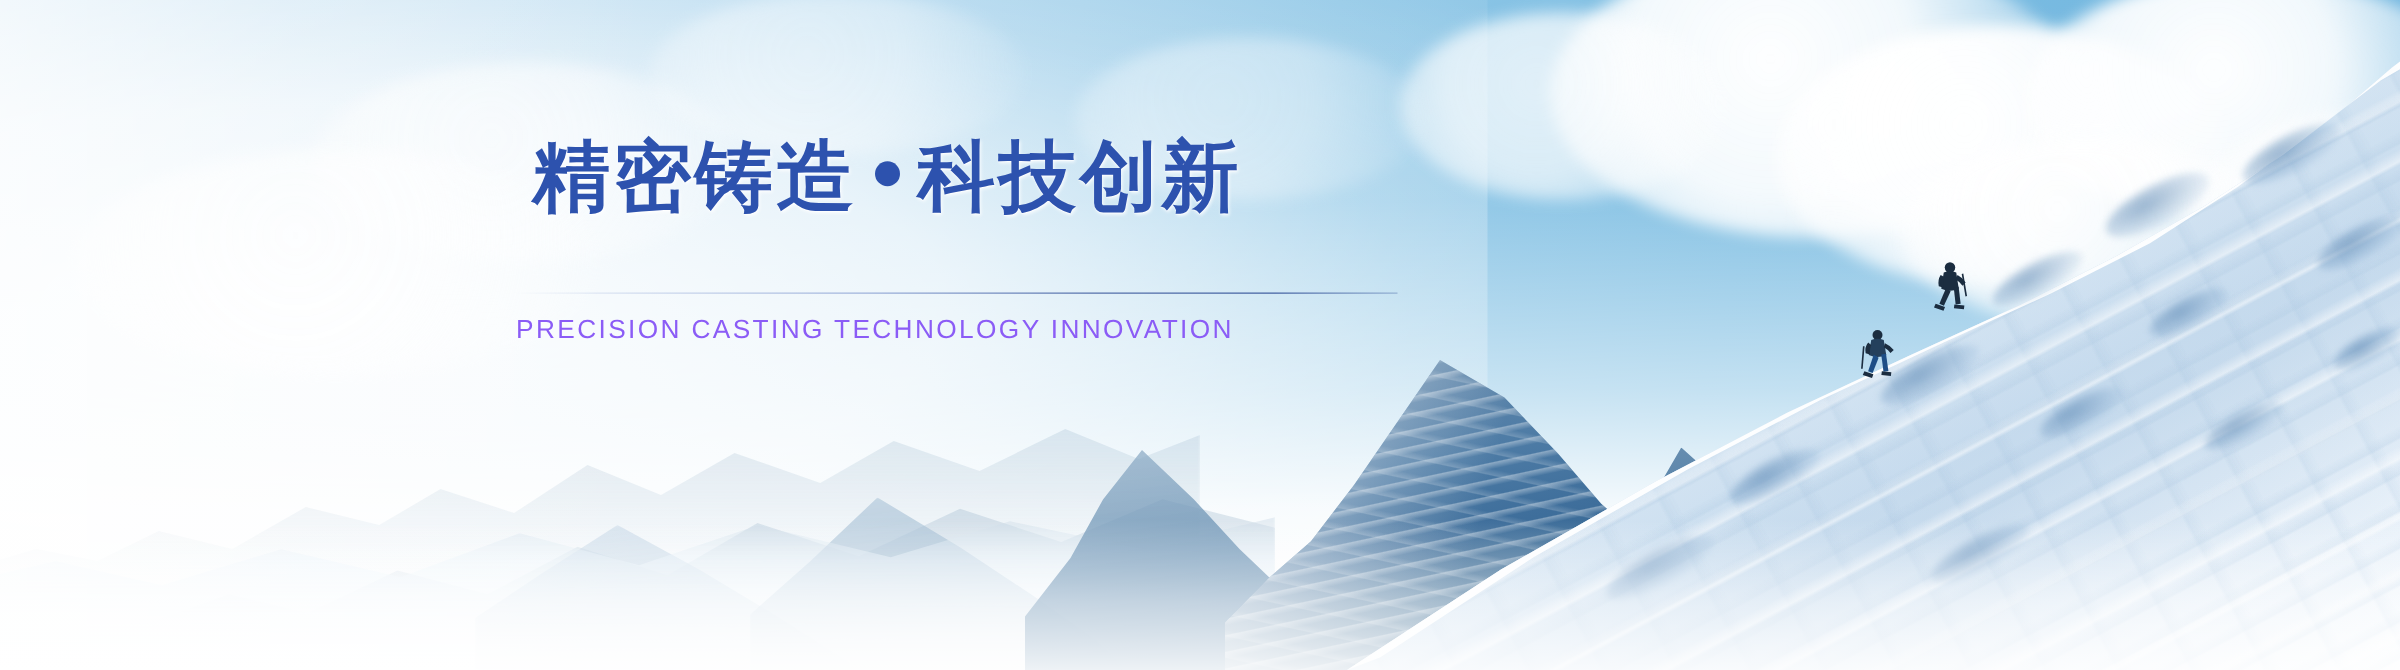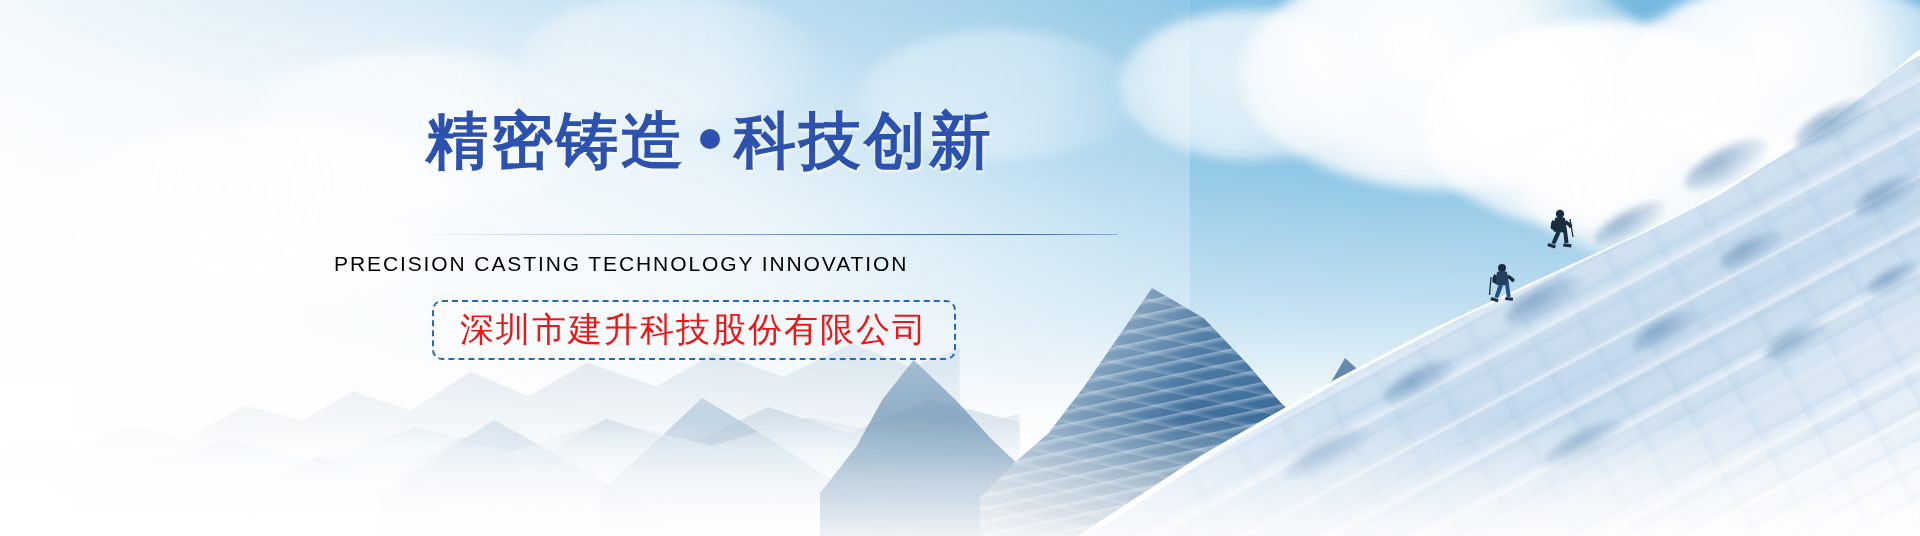--- a/index.html
+++ b/index.html
@@ -273,26 +273,26 @@
       rgba(45,82,174,0.00) 0%,
       rgba(45,82,174,0.18) 14%,
       rgba(45,82,174,0.42) 40%,
       rgba(30,62,140,0.72) 66%,
       rgba(30,62,140,0.80) 86%,
       rgba(30,62,140,0.30) 100%);
   }
 
   .subtitle {
     position: absolute;
-    left: 334px; top: 252px;
+    left: 320px; top: 252px;
     width: 760px;
-    text-align: left;
+    text-align: center;
     font-size: 21px;
     letter-spacing: 1.9px;
-    color: #000000;
+    color: #8b5cf6;
     white-space: nowrap;
     font-family: "Liberation Sans", "DejaVu Sans", sans-serif;
   }
 
   .company-box {
     position: absolute;
     left: 432px; top: 300px;
     width: 524px; height: 60px;
     box-sizing: border-box;
     border: 2px dashed #2a66b8;
@@ -408,18 +408,15 @@
   <div class="content">
 
     <div class="headline">
       <span>精密铸造</span><span class="dot"></span><span>科技创新</span>
     </div>
 
     <div class="divider"></div>
 
     <div class="subtitle">PRECISION CASTING TECHNOLOGY INNOVATION</div>
 
-    <div class="company-box">
-      <span class="company-name">深圳市建升科技股份有限公司</span>
-    </div>
 
   </div>
 </div>
 
 </body></html>

